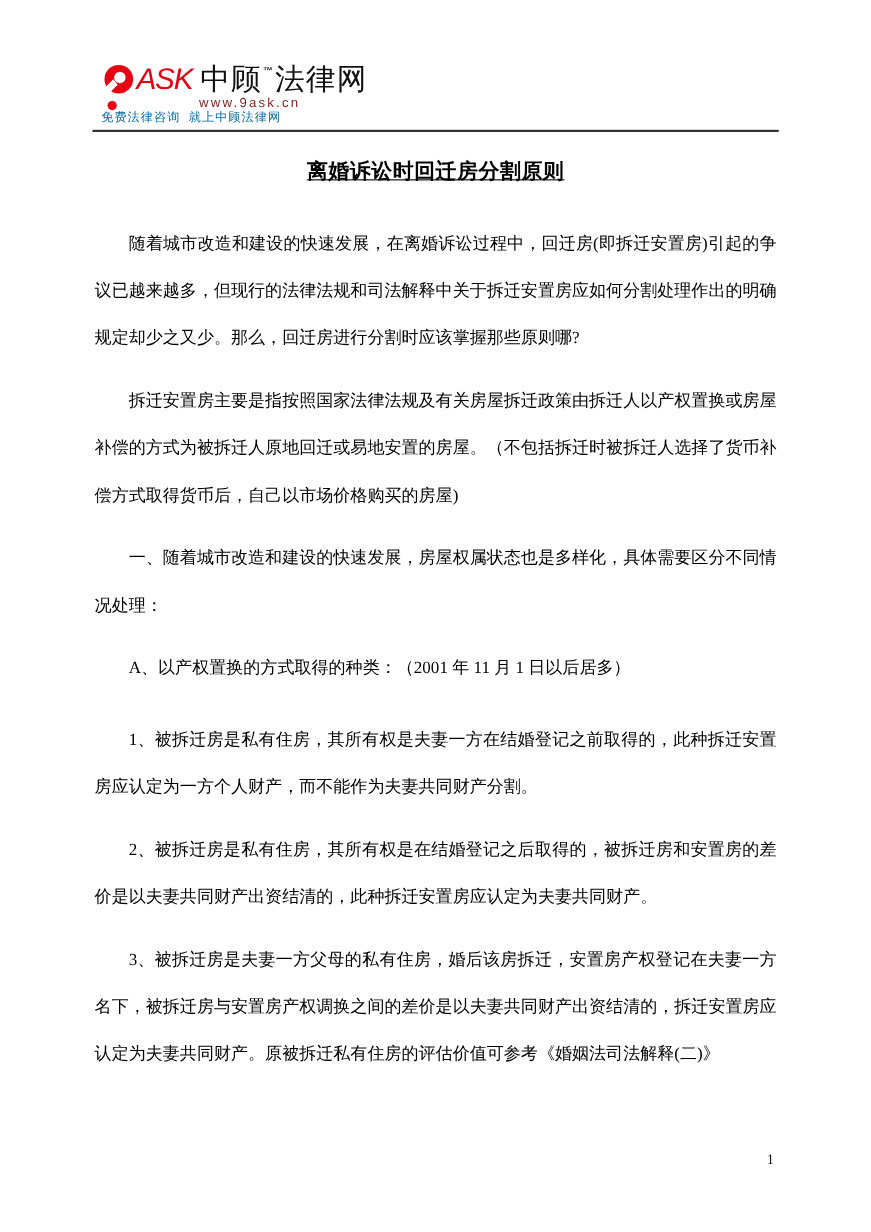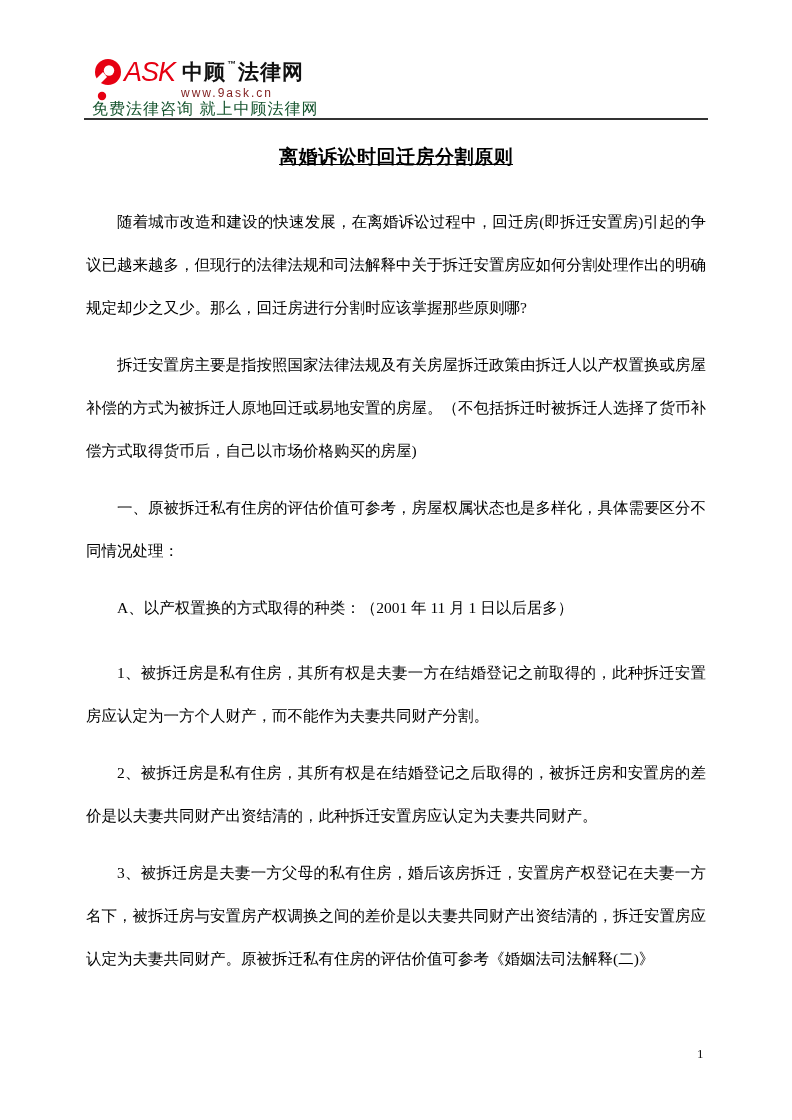--- a/index.html
+++ b/index.html
@@ -21,36 +21,36 @@
     display: flex; align-items: center;
     font-family: "Liberation Sans", "DejaVu Sans", sans-serif;
     white-space: nowrap;
   }
   .logo-mark { width: 30px; height: 44px; margin-right: 1px; position: relative; top: 4px; }
   .logo-ask {
     font-size: 27px; font-weight: normal; font-style: italic;
     letter-spacing: -1px; margin-right: 7px; position: relative; top: -4px;
   }
   .logo-cn {
-    font-size: 21px; font-weight: bold; color: #111111;
+    font-size: 27px; font-weight: normal; color: #111111;
     letter-spacing: 1px; position: relative; top: -4px;
   }
   .logo-tm {
     font-size: 9px; color: #111111; position: relative; top: -12px;
     margin: 0 2px 0 1px; font-weight: bold;
   }
   .logo-www {
     position: absolute; top: 86px; left: 181px;
     font-family: "Liberation Sans", "DejaVu Sans", sans-serif;
     font-size: 12px; color: #7f1d1d; letter-spacing: 2px;
   }
   .logo-tagline {
     position: absolute; top: 99px; left: 92px;
-    font-family: Liberation Sans, sans-serif;
-    font-size: 16px; color: #14532d; letter-spacing: 1px;
+    font-family: Liberation Mono, monospace;
+    font-size: 11px; color: #0369a1; letter-spacing: 1px;
   }
   .header-rule {
     position: absolute; top: 118px; left: 84px;
     width: 624px; height: 0;
     border-top: 2px solid #333333;
   }
 
   
   .doc-main { position: absolute; top: 140px; left: 86px; width: 620px; }
   .doc-title {
@@ -96,21 +96,21 @@
     </div>
     <div class="logo-www">www.9ask.cn</div>
     <div class="logo-tagline">免费法律咨询 就上中顾法律网</div>
     <div class="header-rule"></div>
   </div>
 
   <div class="doc-main">
     <h1 class="doc-title">离婚诉讼时回迁房分割原则</h1>
     <p class="first">随着城市改造和建设的快速发展，在离婚诉讼过程中，回迁房(即拆迁安置房)引起的争议已越来越多，但现行的法律法规和司法解释中关于拆迁安置房应如何分割处理作出的明确规定却少之又少。那么，回迁房进行分割时应该掌握那些原则哪?</p>
     <p>拆迁安置房主要是指按照国家法律法规及有关房屋拆迁政策由拆迁人以产权置换或房屋补偿的方式为被拆迁人原地回迁或易地安置的房屋。（不包括拆迁时被拆迁人选择了货币补偿方式取得货币后，自己以市场价格购买的房屋)</p>
-    <p>一、原被拆迁私有住房的评估价值可参考，房屋权属状态也是多样化，具体需要区分不同情况处理：</p>
+    <p>一、随着城市改造和建设的快速发展，房屋权属状态也是多样化，具体需要区分不同情况处理：</p>
     <p class="gap-after">A、以产权置换的方式取得的种类：（2001 年 11 月 1 日以后居多）</p>
     <p>1、被拆迁房是私有住房，其所有权是夫妻一方在结婚登记之前取得的，此种拆迁安置房应认定为一方个人财产，而不能作为夫妻共同财产分割。</p>
     <p>2、被拆迁房是私有住房，其所有权是在结婚登记之后取得的，被拆迁房和安置房的差价是以夫妻共同财产出资结清的，此种拆迁安置房应认定为夫妻共同财产。</p>
     <p>3、被拆迁房是夫妻一方父母的私有住房，婚后该房拆迁，安置房产权登记在夫妻一方名下，被拆迁房与安置房产权调换之间的差价是以夫妻共同财产出资结清的，拆迁安置房应认定为夫妻共同财产。原被拆迁私有住房的评估价值可参考《婚姻法司法解释(二)》</p>
   </div>
 
   <div class="page-number">1</div>
 
 </div>
 

